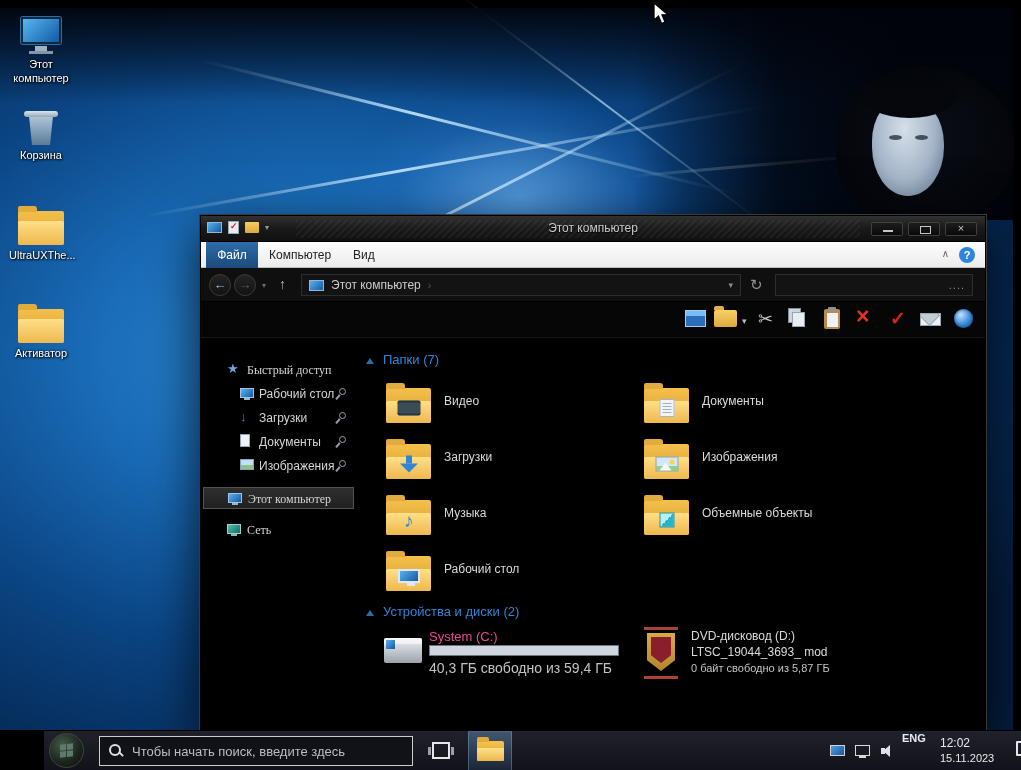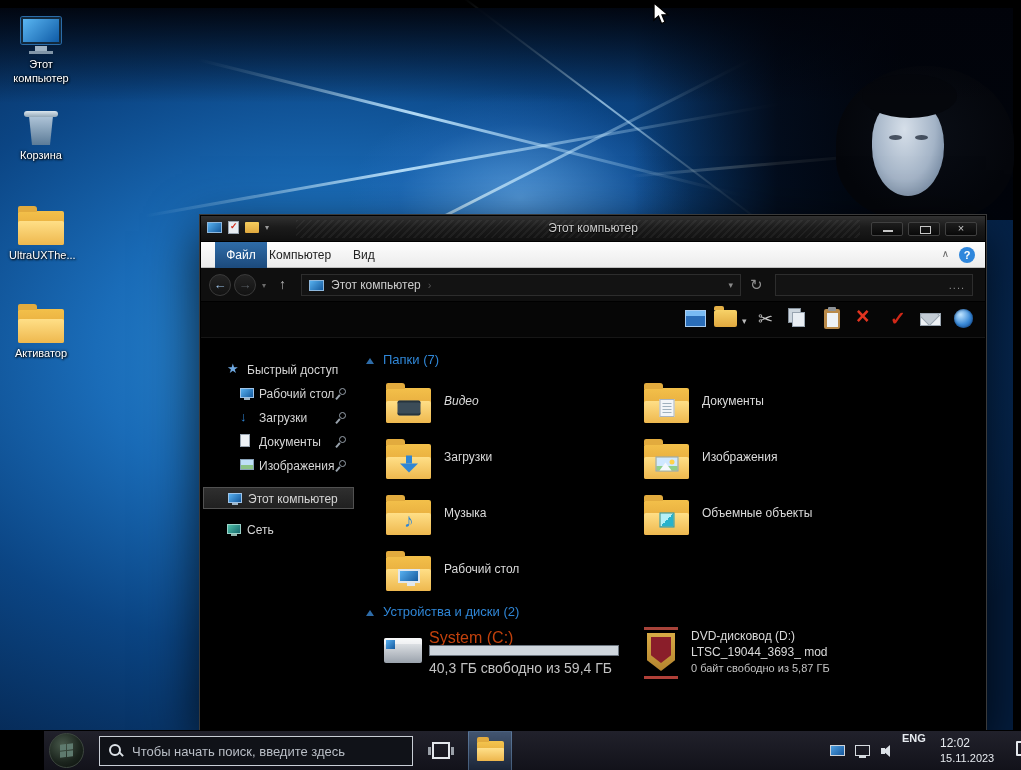--- a/index.html
+++ b/index.html
@@ -70,21 +70,21 @@
   .qat-folder { width:14px; height:11px; border-radius:1px; background:linear-gradient(180deg,#f5cd5e,#dfa83e); }
   .qat-chev { color:#9a9a9a; font-size:8px; }
   .caps { position:absolute; right:8px; top:6px; display:flex; gap:5px; }
   .cap { position:relative; width:32px; height:14px; border:1px solid #404040; border-radius:2px; color:#c6c6c6;
     background:linear-gradient(180deg,#1d1d1d,#090909); text-align:center; font-size:11px; line-height:11px; }
   .cap-min::after { content:""; position:absolute; left:11px; bottom:3px; width:10px; height:2px; background:#c6c6c6; }
   .cap-max::after { content:""; position:absolute; left:11px; top:3px; width:9px; height:6px; border:1.5px solid #c6c6c6; }
 
   .menubar { position:absolute; left:0; top:26px; right:0; height:26px;
     background:linear-gradient(180deg,#fdfdfd,#ececec); border-bottom:1px solid #bfbfbf; }
-  .tab-file { position:absolute; left:14px; top:0; width:52px; height:26px; text-align:center; line-height:26px;
+  .tab-file { position:absolute; left:5px; top:0; width:52px; height:26px; text-align:center; line-height:26px;
     color:#fff; font-size:12px; background:linear-gradient(180deg,#2f6ca8,#1c4a7c); }
   .tab { position:absolute; top:0; height:26px; line-height:26px; color:#222; font-size:12px; }
   .tab-computer { left:68px; } .tab-view { left:152px; }
   .ribbon-chev { position:absolute; right:36px; top:6px; color:#666; font-size:10px; }
   .helpbtn { position:absolute; right:10px; top:5px; width:16px; height:16px; border-radius:50%;
     background:#2e86dc; color:#fff; font-size:11px; font-weight:bold; text-align:center; line-height:16px; }
 
   .addrbar { position:absolute; left:0; top:52px; right:0; height:34px; background:#0f0f0f; border-bottom:1px solid #000; }
   .navbtn { position:absolute; top:6px; width:22px; height:22px; border-radius:50%; border:1px solid #3a3a3a;
     background:linear-gradient(180deg,#242424,#121212); text-align:center; line-height:20px; font-size:13px; }
@@ -121,21 +121,21 @@
   .tb-mail { left:719px; top:11px; width:21px; height:13px; background:#eef2f6; border:1px solid #9aa5b0; position:absolute; overflow:hidden; }
   .tb-mail::before { content:""; position:absolute; left:1px; top:-6px; width:13px; height:13px; background:#c3ccd5;
     transform:rotate(45deg); border:1px solid #9aa5b0; }
   .tb-globe { left:753px; top:7px; width:19px; height:19px; border-radius:50%;
     background:radial-gradient(circle at 35% 30%, #bfe4ff, #3a8ad8 55%, #1a4f96); box-shadow:inset 0 0 3px #0c3a72; }
 
   .mainarea { position:absolute; left:0; top:122px; right:0; bottom:0; background:#000; }
   .sidebar { position:absolute; left:0; top:0; width:155px; bottom:0; }
   .srow { position:absolute; left:2px; right:2px; height:22px; }
   .srow .slbl { position:absolute; top:0; font-size:12px; color:#d5d5d5; line-height:22px; white-space:nowrap; }
-  .lvl0 .sic { left:24px; } .lvl0 .slbl { left:44px; }
+  .lvl0 .sic { left:24px; } .lvl0 .slbl { left:44px;font-family:Liberation Serif, serif; }
   .lvl1 .sic { left:37px; } .lvl1 .slbl { left:56px; }
   .sic { position:absolute; top:4px; }
   .srow.selected { background:linear-gradient(180deg,#2f2f2f,#202020); border:1px solid #515151; }
   .mi-star { color:#6fa8e0; font-size:13px; top:2px; }
   .mi-mon { width:14px; height:10px; border:1px solid #9fc4e8; background:linear-gradient(135deg,#58b0f0,#155a9e); top:5px; }
   .mi-mon::after { content:""; position:absolute; left:3px; bottom:-3px; width:6px; height:2px; background:#9fb4c4; }
   .mi-down { color:#2f86d6; font-size:13px; font-weight:bold; top:2px; }
   .mi-page { width:10px; height:13px; background:#eef2f6; border:1px solid #98a4b0; top:3px; }
   .mi-pic { width:14px; height:11px; border:1px solid #89a2b8; background:linear-gradient(180deg,#bfe0f8 0 60%, #8cc488 60%); top:4px; }
   .mi-net { width:14px; height:10px; border:1px solid #9ad2c8; background:linear-gradient(135deg,#4fc0a8,#17696e); top:5px; }
@@ -171,21 +171,21 @@
     border-left:6px solid transparent; border-right:6px solid transparent; border-bottom:8px solid #f4f8fb; }
   .fg-music { color:#2f86d6; font-size:19px; font-weight:bold; line-height:1; }
   .fg-cube { width:15px; height:15px; border:1px solid #1e98b4; background:linear-gradient(135deg,#b4f0f8 0 50%, #28b2cc 50%); }
   .fg-desk { width:22px; height:14px; border:2px solid #e0e7ee; background:linear-gradient(135deg,#58b0f0,#155a9e); }
   .fg-desk::after { content:""; position:absolute; left:7px; bottom:-5px; width:8px; height:3px; background:#e0e7ee; }
 
   .drive-item { position:absolute; left:28px; top:291px; width:250px; height:60px; }
   .hdd { position:absolute; left:0; top:9px; width:38px; height:25px; border-radius:2px;
     background:linear-gradient(180deg,#f0f2f4,#9aa2ac); box-shadow:inset 0 6px 0 rgba(255,255,255,.55), 0 2px 2px rgba(0,0,0,.5); }
   .hdd::before { content:""; position:absolute; left:2px; top:2px; width:9px; height:9px; background:linear-gradient(135deg,#58b0f0,#155a9e); }
-  .drive-name { position:absolute; left:45px; top:0; font-size:16px; color:#c2410c; }
+  .drive-name { position:absolute; left:45px; top:0; font-size:13px; color:#ec4899; }
   .drive-bar { position:absolute; left:45px; top:16px; width:190px; height:11px; background:#cfd6dd; border:1px solid #6d7680; }
   .drive-fill { height:100%; background:linear-gradient(180deg,#4aa2e8,#1760a8); }
   .drive-free { position:absolute; left:45px; top:31px; font-size:14px; color:#c2c2c2; white-space:nowrap; }
 
   .dvd-item { position:absolute; left:278px; top:288px; width:300px; height:62px; }
   .emblem { position:absolute; left:4px; top:0; width:46px; height:54px; }
   .emblem .etop, .emblem .ebot { position:absolute; left:6px; width:34px; height:3px; background:#a8433a; }
   .emblem .etop { top:1px; } .emblem .ebot { bottom:1px; background:#b04038; }
   .emblem .shield { position:absolute; left:9px; top:7px; width:28px; height:38px;
     clip-path:polygon(0 0, 100% 0, 100% 72%, 50% 100%, 0 72%);
@@ -381,21 +381,21 @@
           <span class="slbl">Сеть</span>
         </div>
       </div>
 
       <div class="content">
 
         <div class="sechdr" style="left:10px; top:14px;">
           <span class="tri"></span><span>Папки (7)</span>
         </div>
 
-        <div class="fitem" style="left:30px; top:47px;font-style:italic;">
+        <div class="fitem" style="left:30px; top:47px;">
           <span class="ficon"></span>
           <span class="fg fg-video" style="left:23px;"></span>
           <span class="flabel">Видео</span>
         </div>
         <div class="fitem" style="left:288px; top:47px;">
           <span class="ficon"></span>
           <span class="fg fg-docs" style="left:23px;"></span>
           <span class="flabel">Документы</span>
         </div>
         <div class="fitem" style="left:30px; top:103px;">

